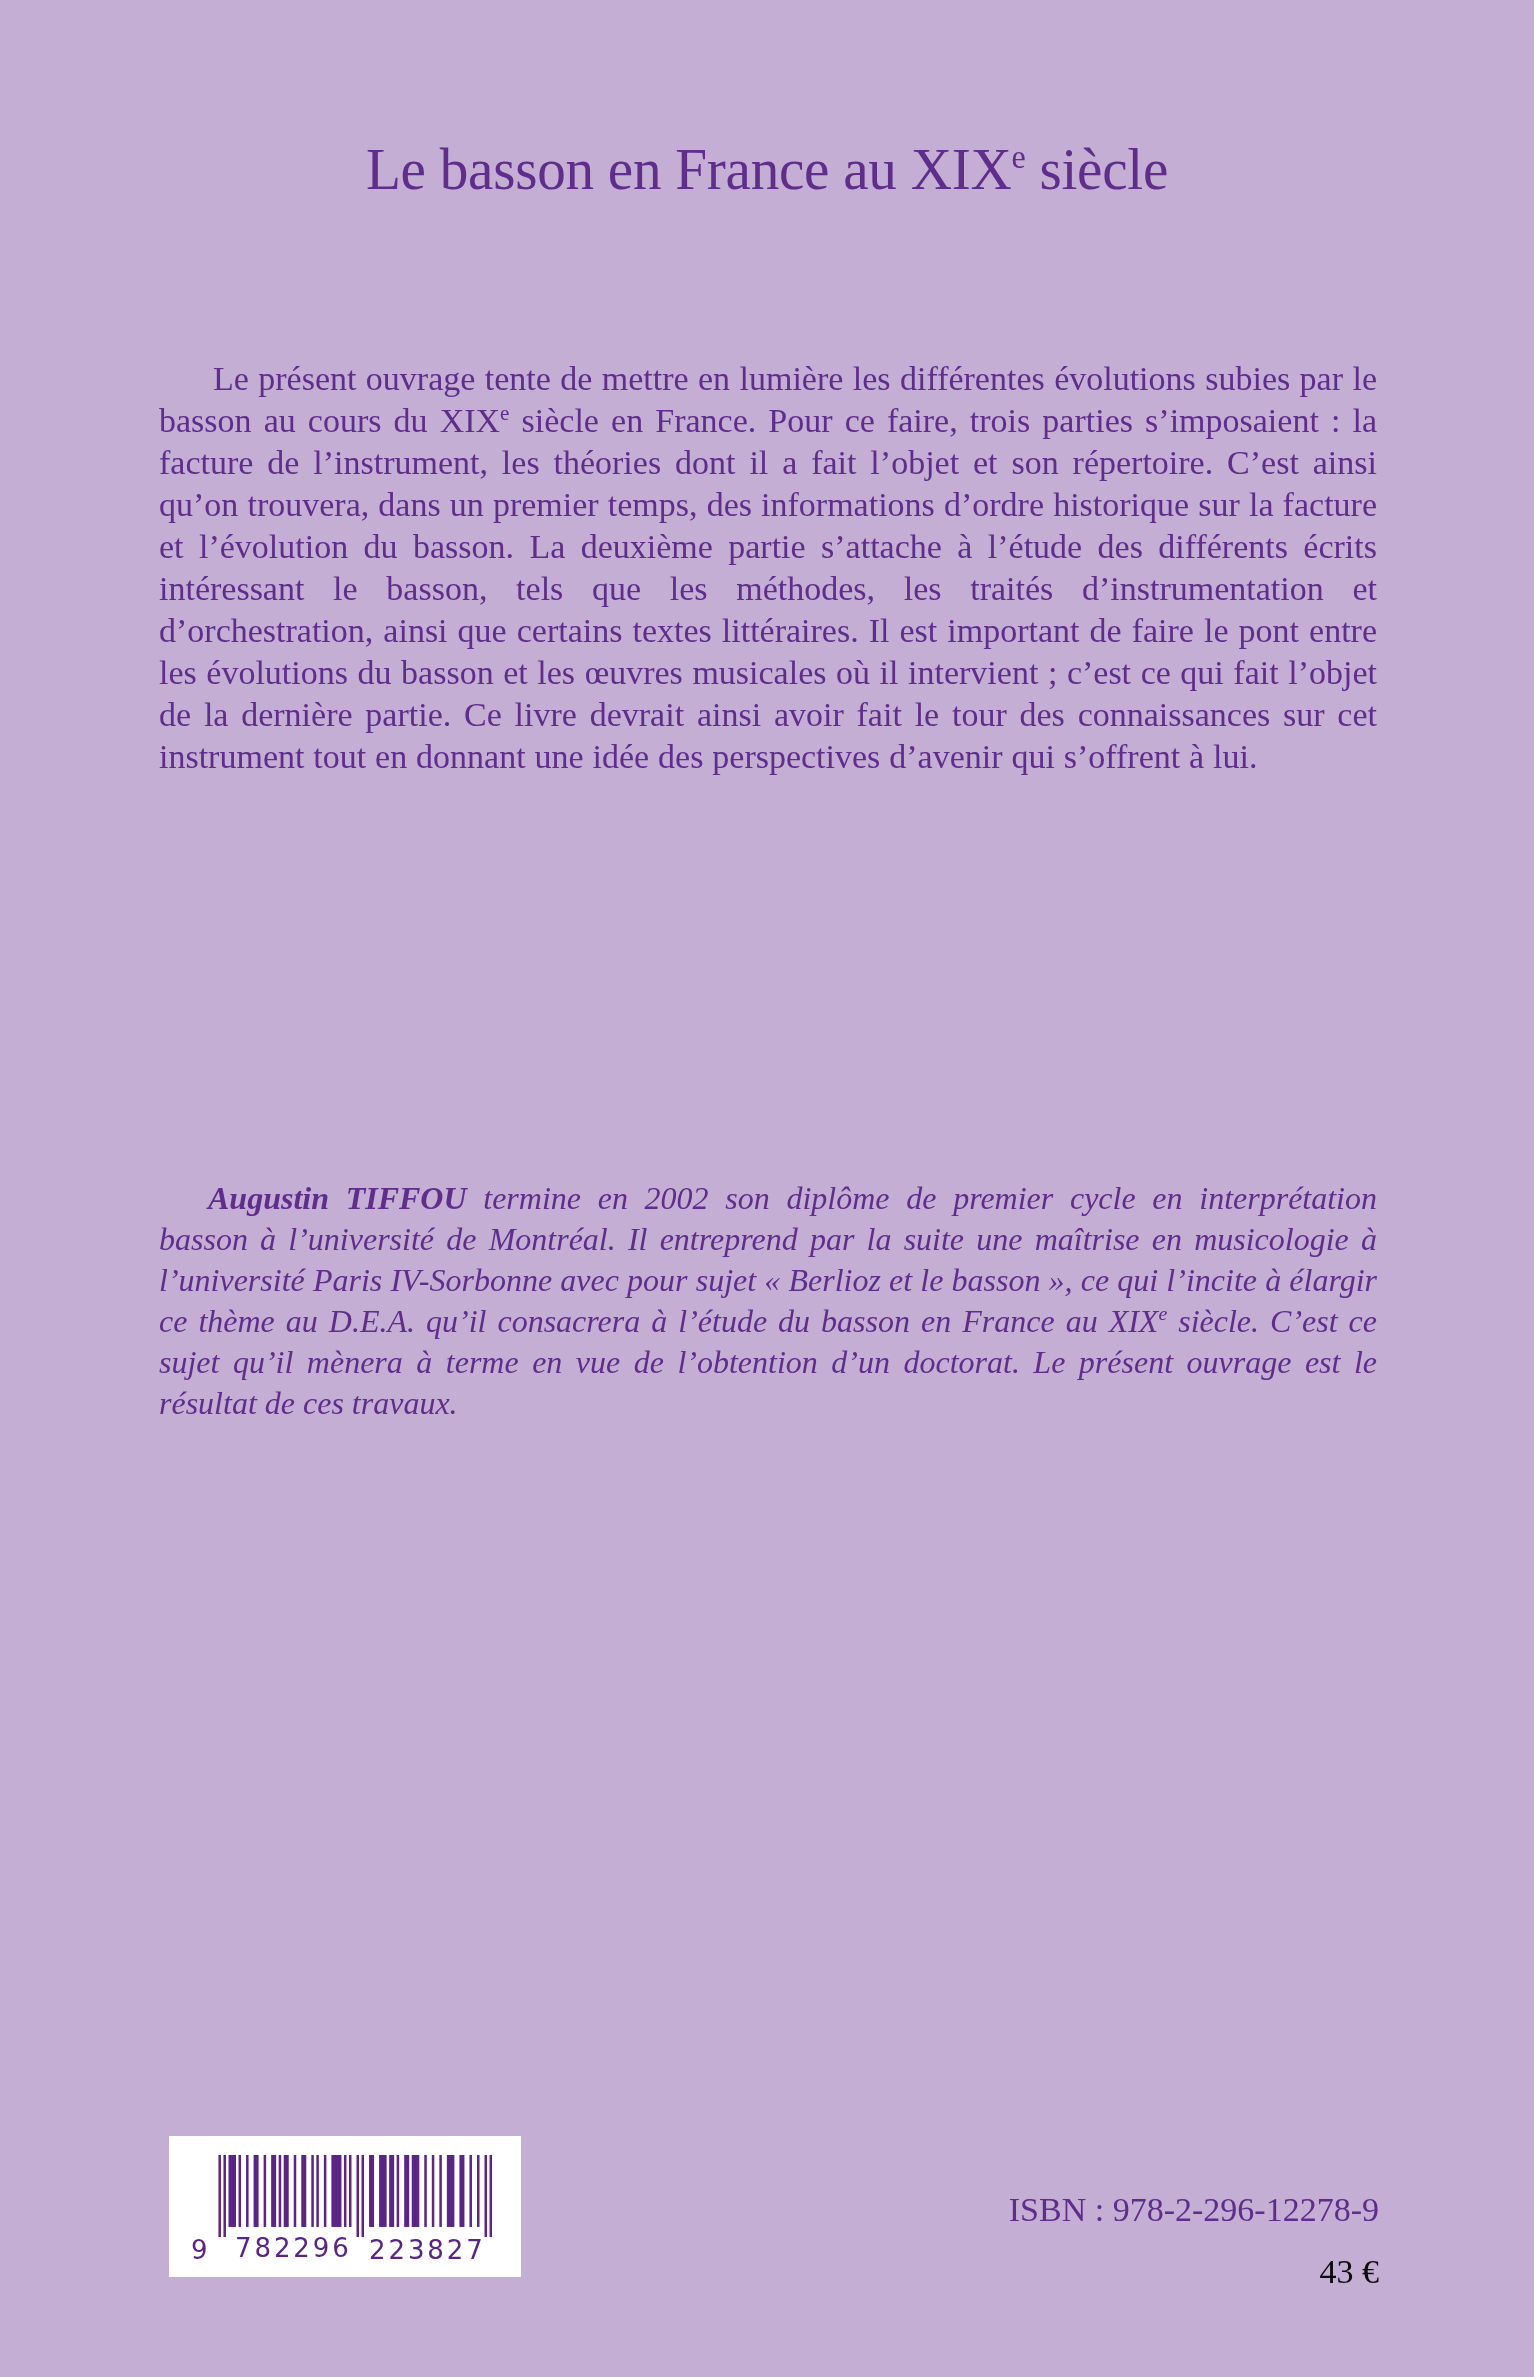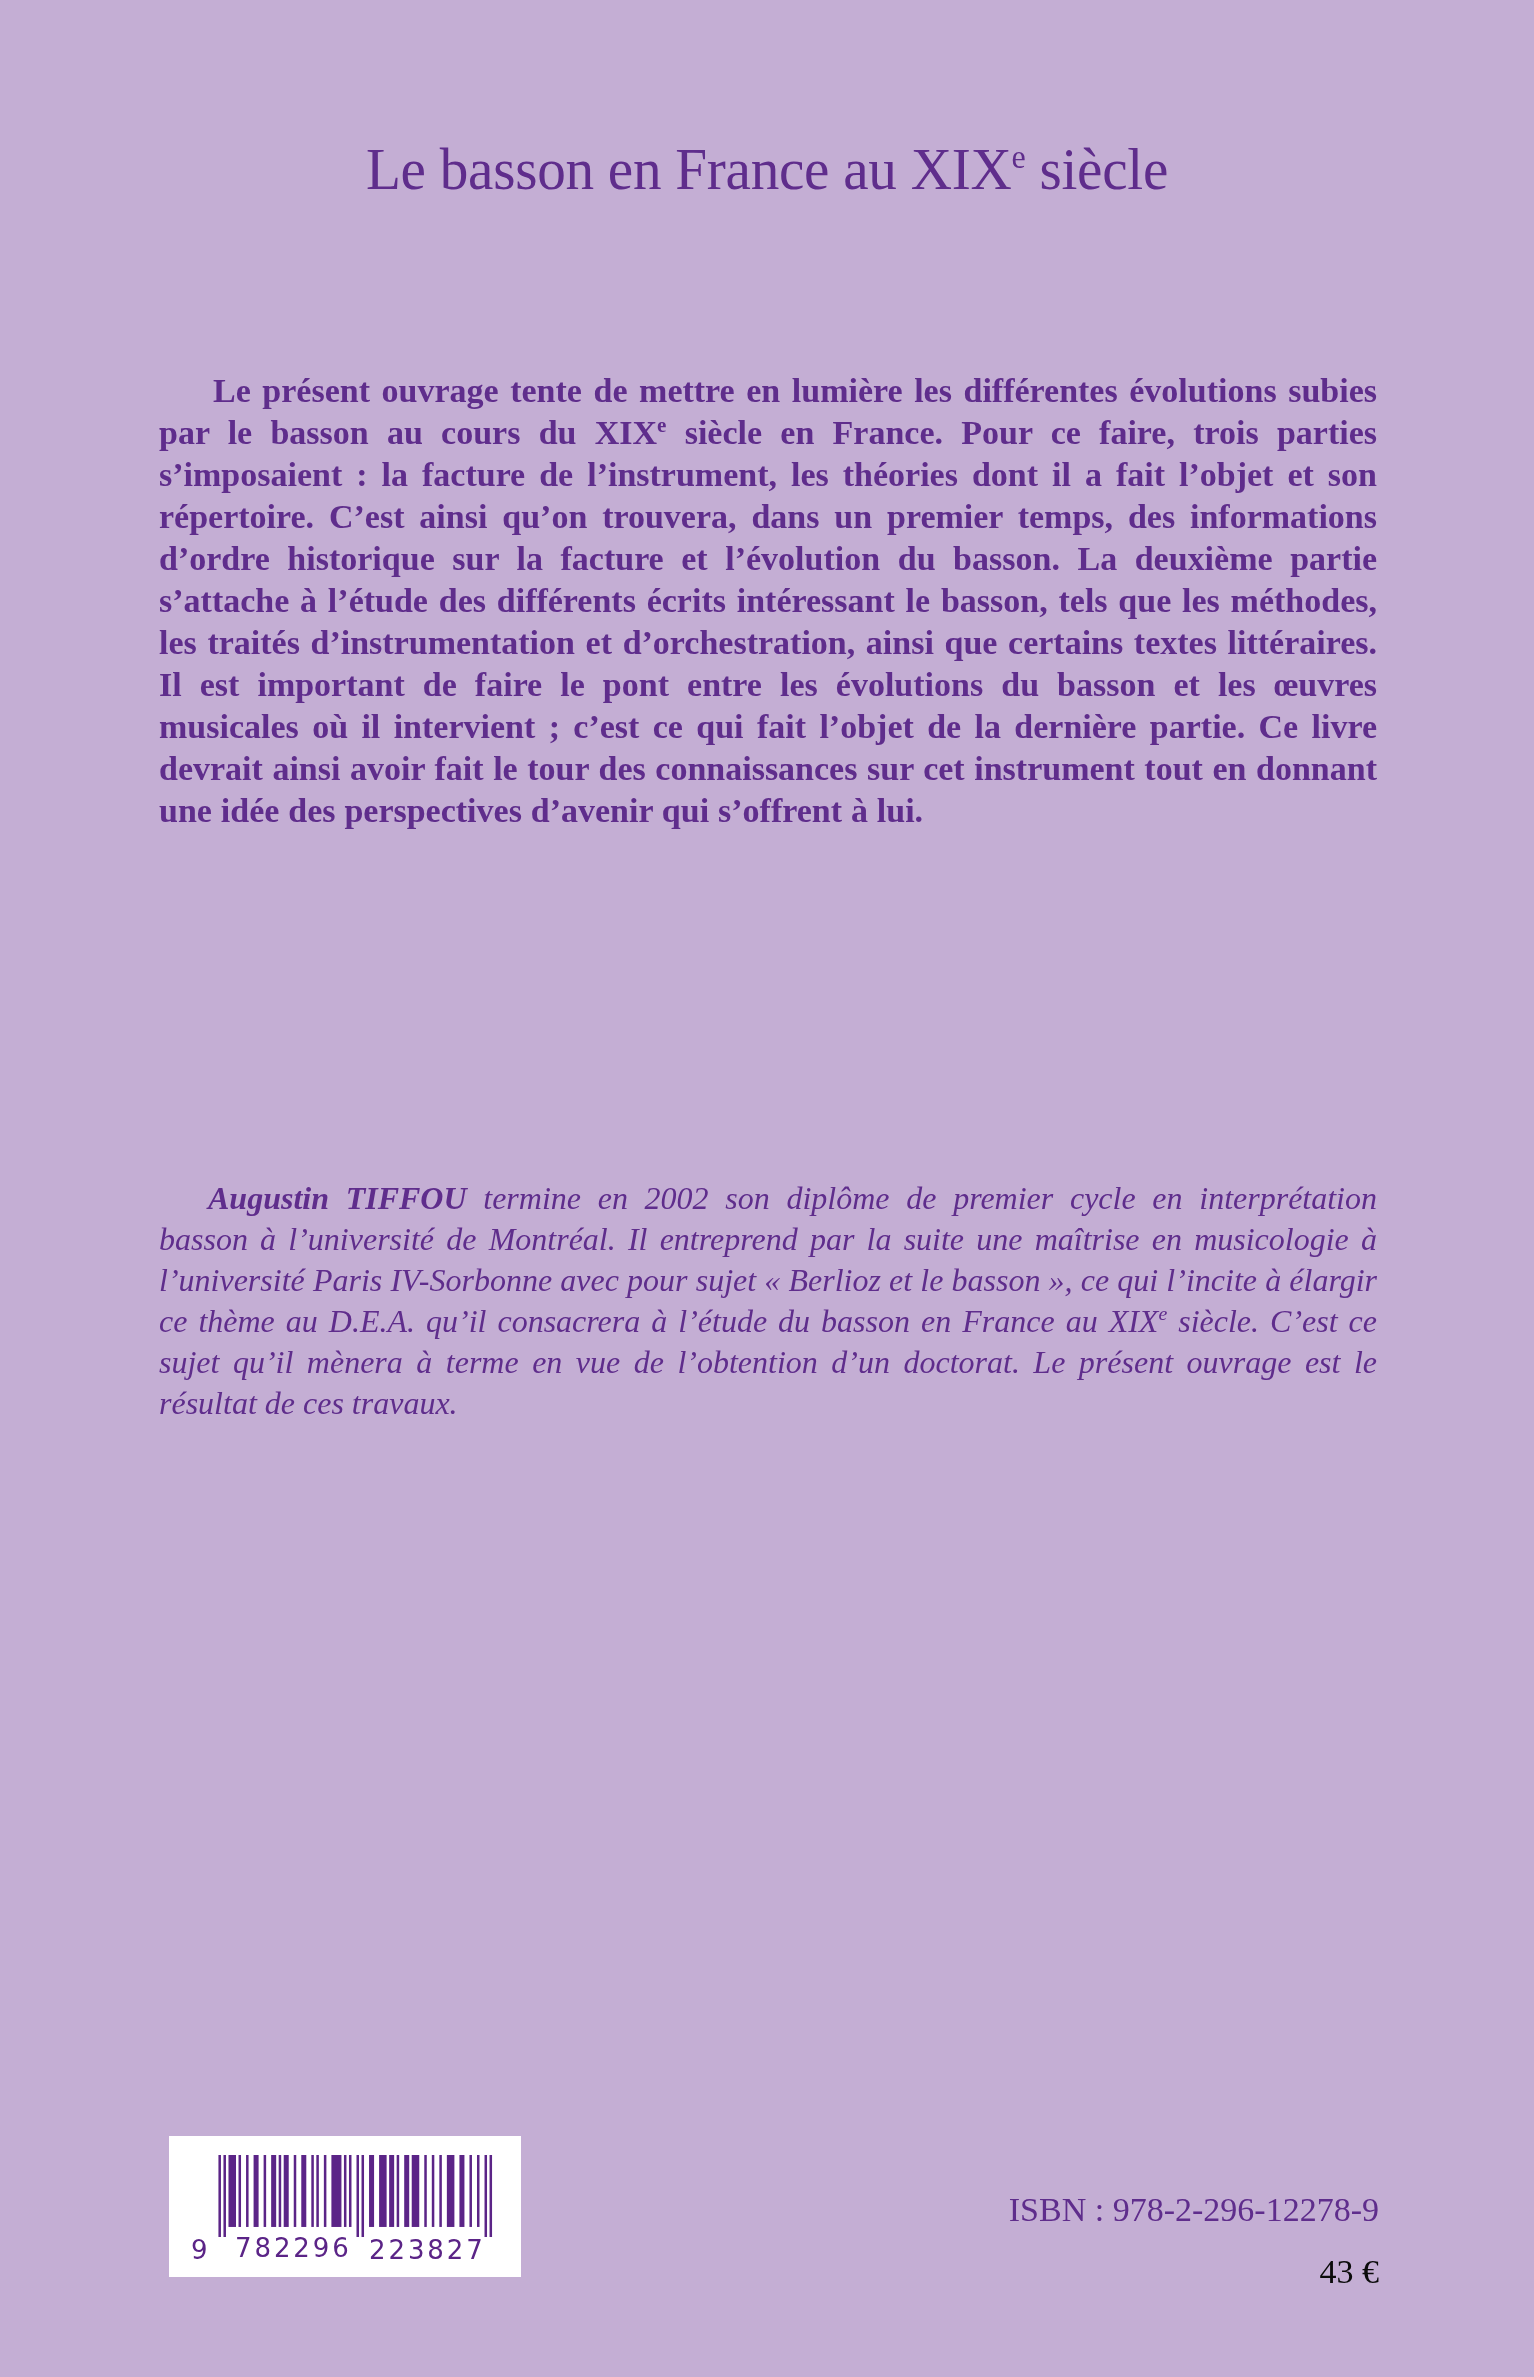--- a/index.html
+++ b/index.html
@@ -43,30 +43,29 @@
     font-size: 0.56em;
     vertical-align: super;
     line-height: 0;
   }
 
   
   .blurb {
     position: absolute;
     left: 159px;
     width: 1218px;
-    top: 336px;
+    top: 324px;
     font-size: 34px;
     line-height: 42px;
     text-align: justify;
     text-align-last: left;
     text-indent: 54px;
     hyphens: none;
     word-spacing: 0.4px;
     color: #5f2d8c;
-    font-weight: bold;
   }
   .blurb sup {
     font-size: 0.62em;
     vertical-align: super;
     line-height: 0;
   }
 
   
   .bio {
     position: absolute;

